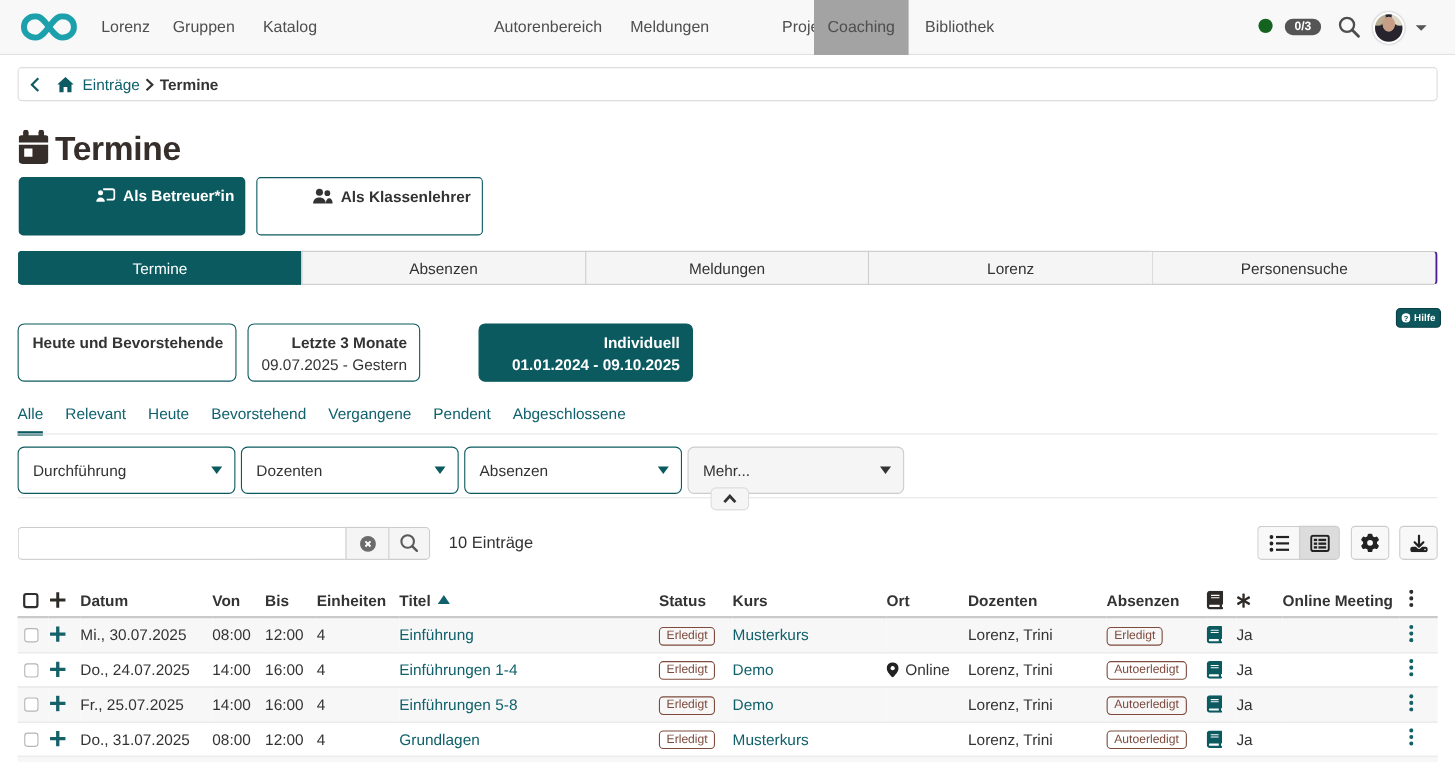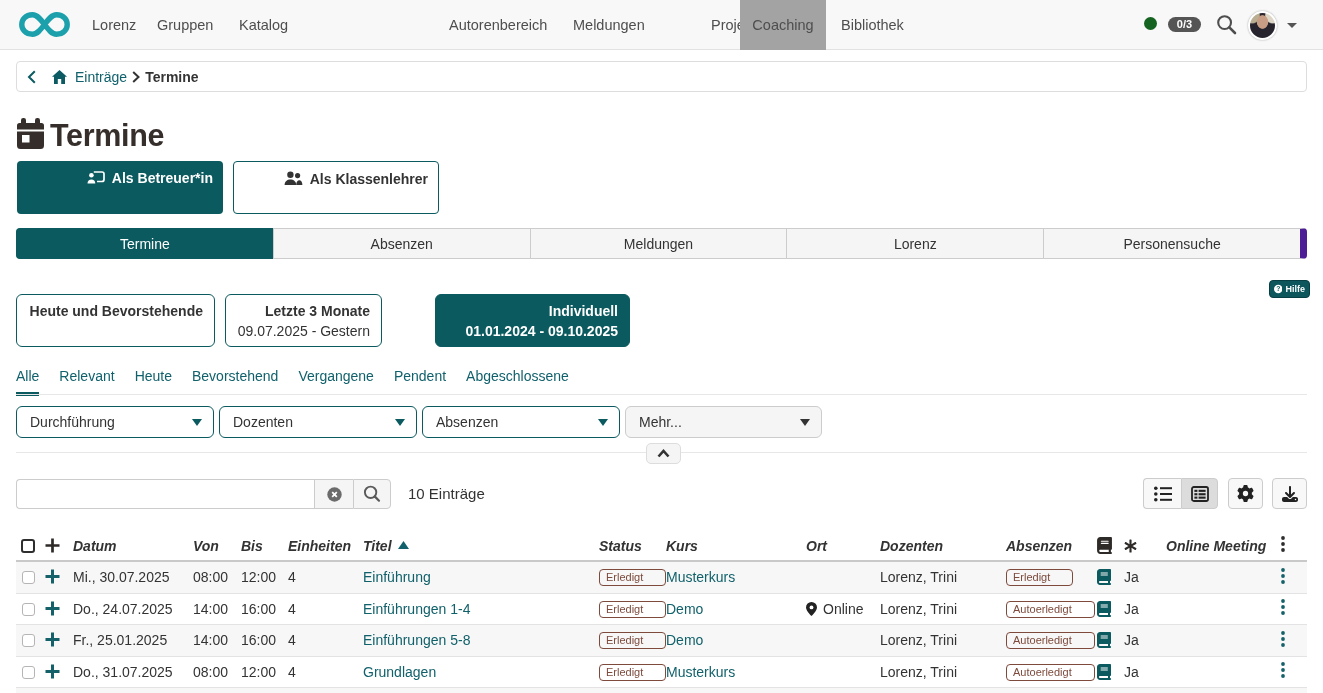--- a/index.html
+++ b/index.html
@@ -43,42 +43,42 @@
   
   .rolebtn { position: absolute; top: 161px; height: 53px; border-radius: 4px; font-size: 14px; font-weight: bold;
     padding: 9px 10px 0 0; text-align: right; }
   .rolebtn.primary { left: 17px; width: 206px; background: #0a5a5f; color: #fff; }
   .rolebtn.secondary { left: 233px; width: 206px; background: #fff; color: #333; border: 1px solid #0a5a5f; }
   .rolebtn .ricon { display: inline-block; vertical-align: -2px; margin-right: 7px; }
   
   .tabs { position: absolute; left: 16px; top: 228px; width: 1291px; height: 31px; display: flex; }
   .tab { flex: 1; background: #f5f5f5; border: 1px solid #ccc; border-right: none;
     display: flex; align-items: center; justify-content: center; font-size: 14px; color: #333; }
-  .tab:last-child { border-right: 7px solid #4c1d95; border-radius: 0 4px 4px 0; }
+  .tab:last-child { border-right: 2px solid #4c1d95; border-radius: 0 4px 4px 0; }
   .tab:first-child { border-radius: 4px 0 0 4px; }
   .tab.sel { background: #0a5a5f; color: #fff; border-color: #0a5a5f; }
   
   .helpbtn { position: absolute; top: 280px; left: 1269px; width: 41px; height: 18px; background: #0c565c; color: #fff;
     font-size: 9px; font-weight: bold; border-radius: 4px; border: 1px solid #083f44; padding: 0 4px;
     display: flex; align-items: center; gap: 3px; }
   
   .datebtn { position: absolute; top: 294px; height: 53px; border: 1px solid #0a5a5f; border-radius: 6px;
     background: #fff; padding: 6px 11px 0 6px; text-align: right; font-size: 14px; color: #333; line-height: 20px; white-space: nowrap; }
   .datebtn .l1 { font-weight: bold; }
   .datebtn.b1 { left: 16px; width: 199px; }
   .datebtn.b2 { left: 225px; width: 157px; }
   .datebtn.b3 { left: 435px; width: 195px; background: #0a5a5f; color: #fff; }
   .datebtn.b3 .l2 { font-weight: bold; }
   
   .quick { position: absolute; left: 16px; top: 368px; display: flex; gap: 20px; font-size: 14px; }
   .quick a { color: #10616c; text-decoration: none; position: relative; }
   .quick a.act::after { content: ""; position: absolute; left: 0; right: 0; top: 24px; height: 4px; background: #0a5a5f; }
   .quickline { position: absolute; left: 16px; top: 394px; width: 1291px; border-top: 1px solid #e7e7e7; }
   
-  .drop { position: absolute; top: 406px; height: 32px; border: 1px solid #0a5a5f; border-radius: 6px; background: #fff;
+  .drop { position: absolute; top: 406px; height: 43px; border: 1px solid #0a5a5f; border-radius: 6px; background: #fff;
     display: flex; align-items: center; padding: 0 11px 0 13px; font-size: 14px; color: #333; }
   .drop .dcaret { margin-left: auto; width: 0; height: 0; border-left: 5.5px solid transparent;
     border-right: 5.5px solid transparent; border-top: 7px solid #0a5a5f; }
   .drop.d1 { left: 16px; width: 198px; }
   .drop.d2 { left: 219px; width: 198px; }
   .drop.d3 { left: 422px; width: 198px; }
   .drop.d4 { left: 625px; width: 197px; border-color: #ccc; background: #f5f5f5; }
   .drop.d4 .dcaret { border-top-color: #333; }
   
   .collapseline { position: absolute; left: 16px; top: 452px; width: 1291px; border-top: 1px solid #e7e7e7; }
@@ -95,25 +95,25 @@
     display: flex; align-items: center; justify-content: center; }
   .vbtn.v1 { left: 1143px; border-radius: 4px 0 0 4px; border-right: none; width: 38px; }
   .vbtn.v2 { left: 1181px; background: #dcdcdc; border-radius: 0 4px 4px 0; }
   .vbtn.v3 { left: 1228px; border-radius: 4px; width: 35px; }
   .vbtn.v4 { left: 1272px; border-radius: 4px; width: 35px; }
   
   table.grid { position: absolute; left: 16px; top: 531px; width: 1291px; border-collapse: collapse; font-size: 14px;
     table-layout: fixed; }
   table.grid th { text-align: left; font-weight: bold; padding: 0; height: 30px; vertical-align: middle; white-space: nowrap; overflow: visible; }
   table.grid td { padding: 0; border-bottom: 1px solid #e3e3e3; white-space: nowrap; vertical-align: middle; overflow: visible; }
-  table.grid thead tr { border-bottom: 2px solid #c9c9c9; font-style: italic; }
+  table.grid thead tr { border-bottom: 2px solid #c9c9c9; }
   tr.odd td { background: #f7f7f7; }
   a.tlink { color: #11616b; text-decoration: none; }
   .badge { display: inline-block; border: 1px solid #7d4a3c; color: #7d4a3c; border-radius: 4px;
-    font-size: 11px; padding: 1px 22px 2px 6px; }
+    font-size: 11px; padding: 1px 6px 2px 6px; }
   .chk { width: 13px; height: 13px; border: 1px solid #b5b5b5; border-radius: 3px; background: #fff; display: inline-block;
     margin-left: 6px; vertical-align: -2px; }
   .chk.hd { width: 14px; height: 14px; border: 2px solid #2e2e2e; margin-left: 5px; }
 </style>
 </head>
 <body>
 
 <div class="navbar">
   <div class="logo">
     <svg width="51" height="26" viewBox="0 0 51 26">
@@ -389,21 +389,21 @@
             <circle cx="2" cy="2" r="1.9" fill="#156169"></circle>
             <circle cx="2" cy="8" r="1.9" fill="#156169"></circle>
             <circle cx="2" cy="14" r="1.9" fill="#156169"></circle>
           </svg></td>
     </tr>
     <tr class="odd" style="height:32px">
       <td><span class="chk"></span></td>
       <td><svg width="15" height="15" viewBox="0 0 15 15" style="margin-left:1px;vertical-align:-2px">
             <path d="M7.5 0.5 v14 M0.5 7.5 h14" stroke="#156169" stroke-width="3"></path>
           </svg></td>
-      <td>Fr., 25.01.2025</td>
+      <td>Fr., 25.07.2025</td>
         <td>14:00</td>
         <td>16:00</td>
         <td>4</td>
       <td><a class="tlink" href="#">Einführungen 5-8</a></td>
       <td><span class="badge">Erledigt</span></td>
       <td><a class="tlink" href="#">Demo</a></td>
       <td></td>
       <td>Lorenz, Trini</td>
       <td><span class="badge">Autoerledigt</span></td>
       <td><svg width="14" height="16" viewBox="0 0 448 512" style="vertical-align:-3px">

